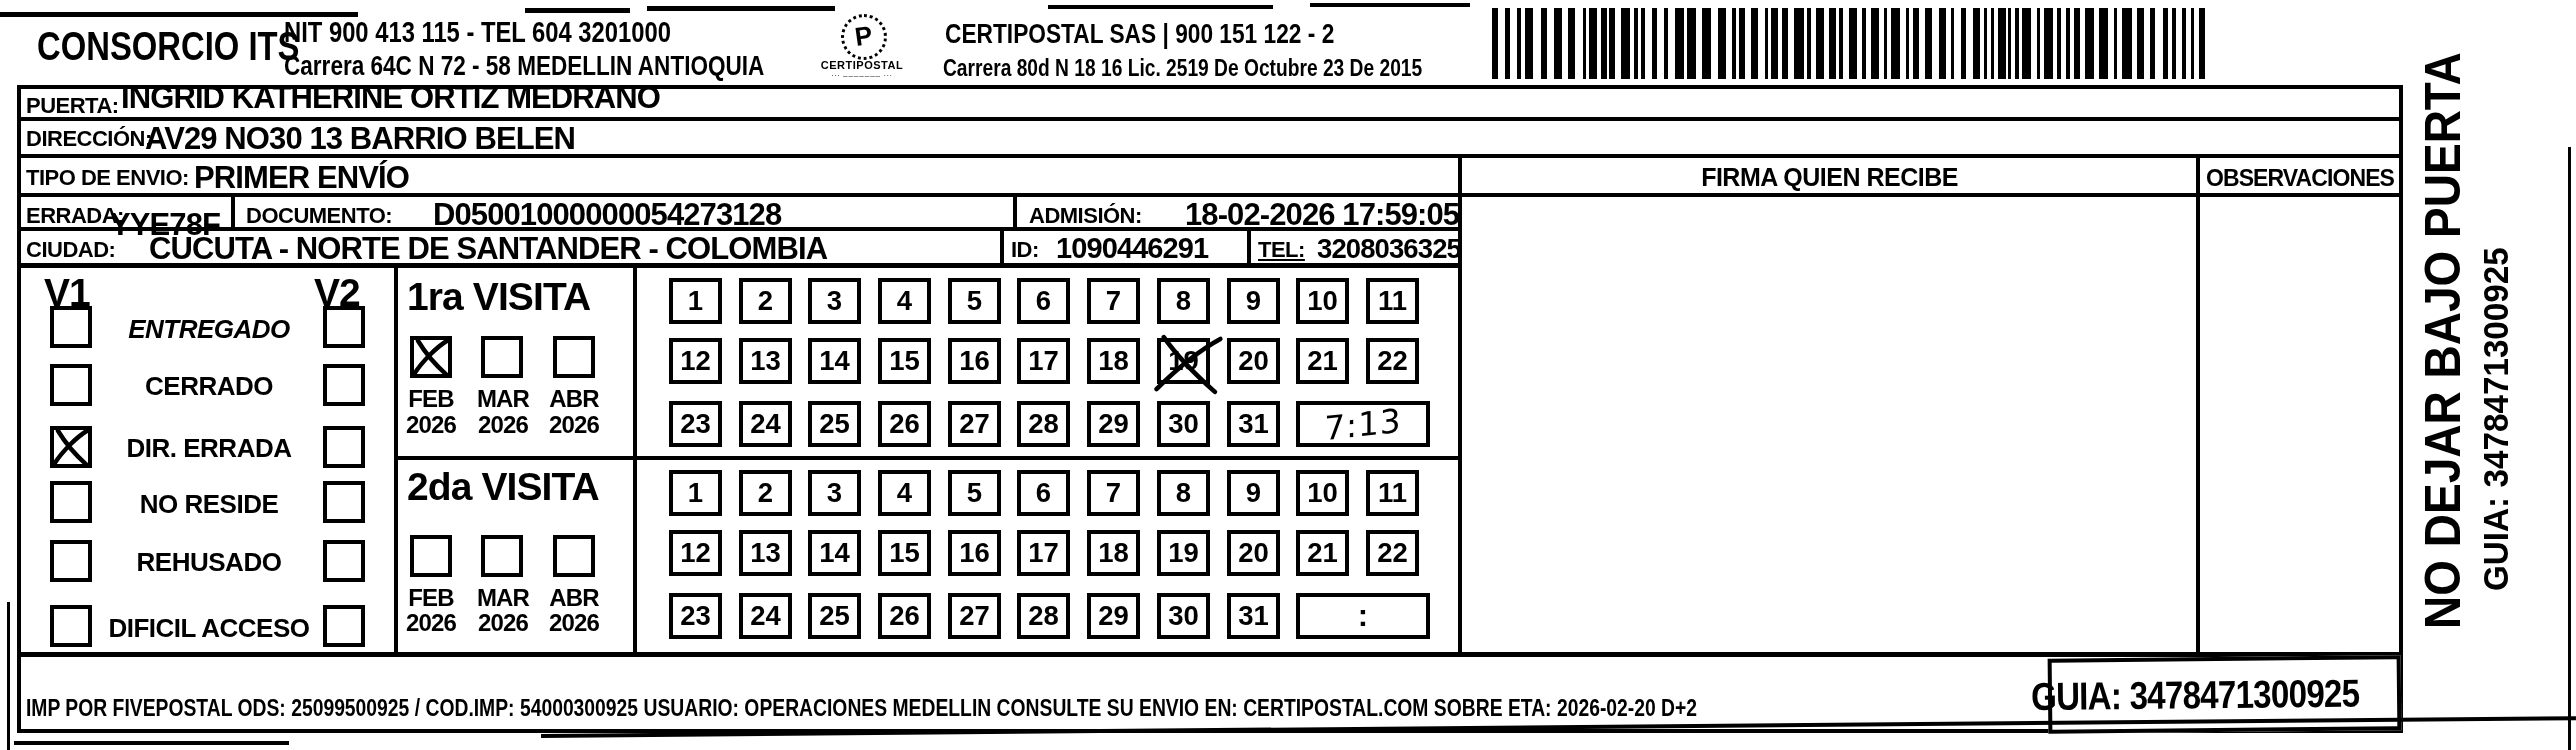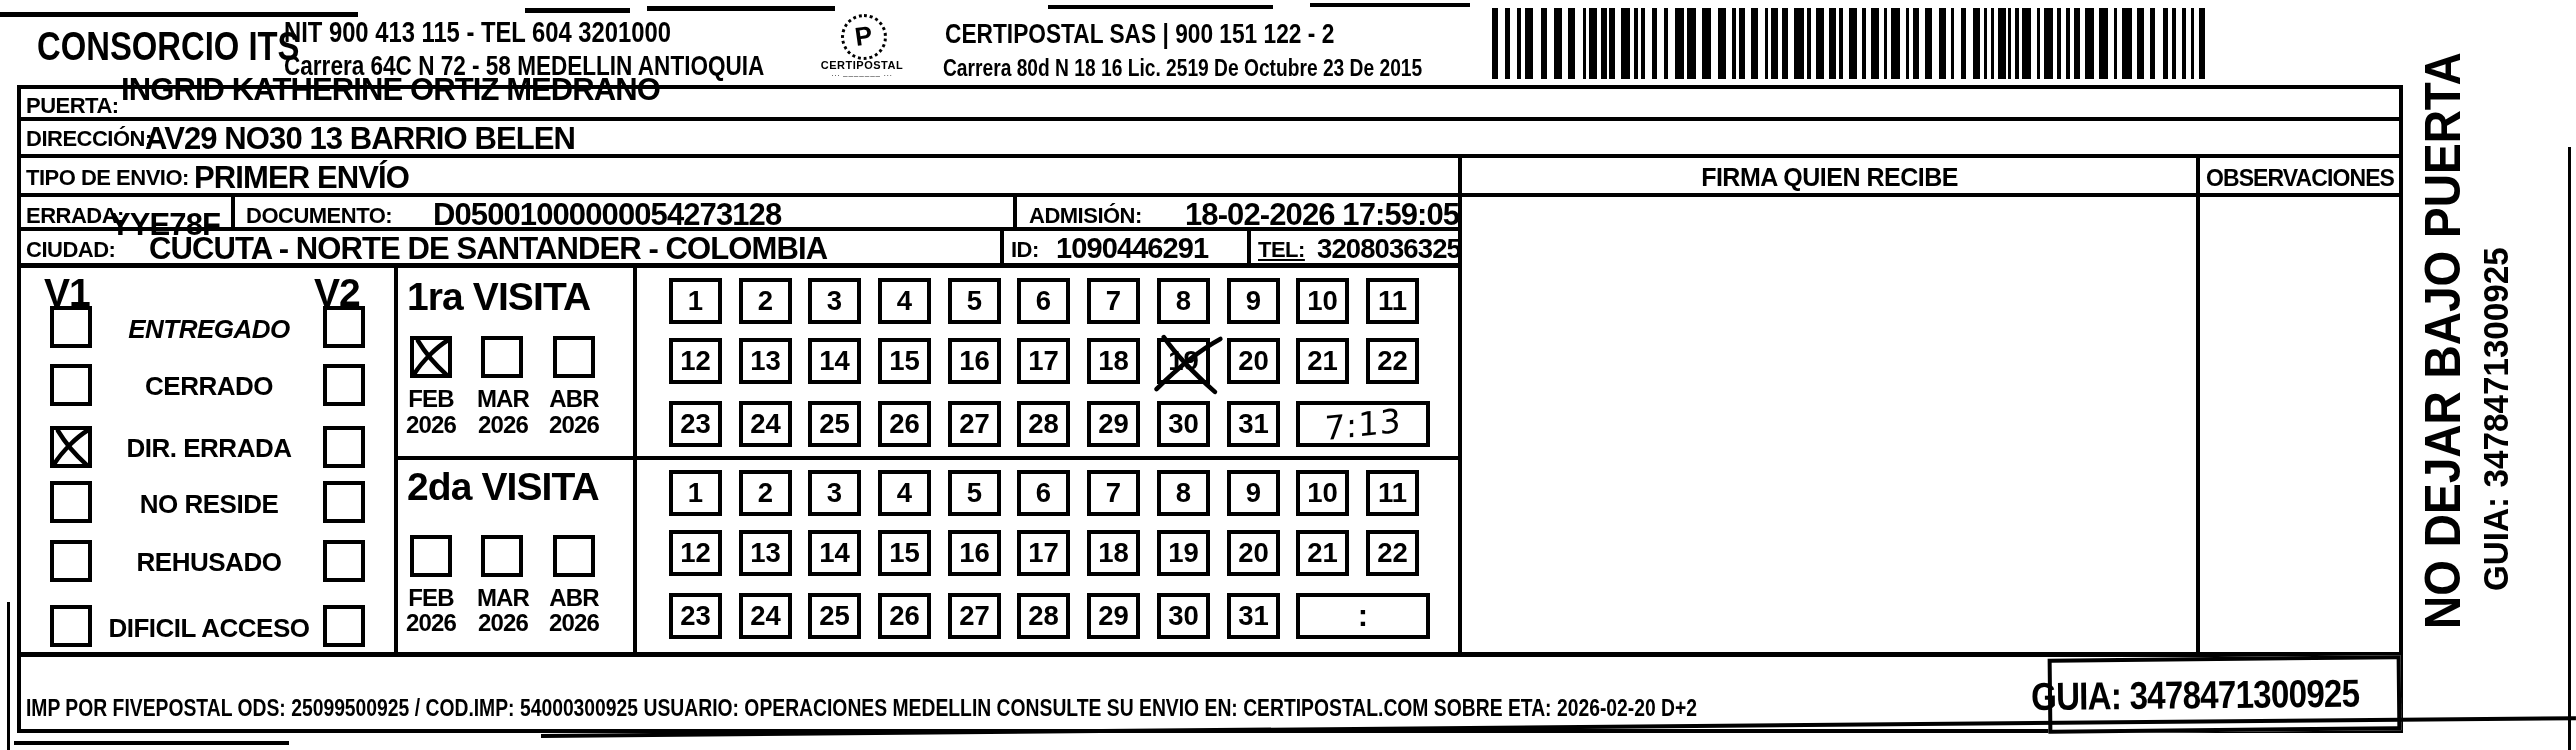--- a/index.html
+++ b/index.html
@@ -150,21 +150,21 @@
   <div class="ln" style="left:231px;top:193px;width:3.7px;height:38px;"></div>
   <div class="ln" style="left:1013px;top:193px;width:3.7px;height:38px;"></div>
   <div class="ln" style="left:1000px;top:227px;width:3.7px;height:39px;"></div>
   <div class="ln" style="left:1247px;top:227px;width:3.7px;height:39px;"></div>
   <div class="ln" style="left:394px;top:263px;width:3.7px;height:392px;"></div>
   <div class="ln" style="left:633px;top:263px;width:3.7px;height:392px;"></div>
   <div class="ln" style="left:1458px;top:154px;width:3.7px;height:502px;"></div>
   <div class="ln" style="left:2196px;top:154px;width:3.7px;height:502px;"></div>
 
   <span class="lbl" style="left:26px;top:93px;">PUERTA:</span>
-  <span class="val" style="left:121px;top:72px;">INGRID KATHERINE ORTIZ MEDRANO</span>
+  <span class="val" style="left:121px;top:80px;">INGRID KATHERINE ORTIZ MEDRANO</span>
 
   <span class="lbl" style="left:26px;top:126px;">DIRECCIÓN:</span>
   <span class="val" style="left:145px;top:121px;">AV29 NO30 13 BARRIO BELEN</span>
 
   <span class="lbl" style="left:26px;top:165px;">TIPO DE ENVIO:</span>
   <span class="val" style="left:194px;top:160px;">PRIMER ENVÍO</span>
 
   <div class="abs b" style="left:1462px;top:163px;width:735px;text-align:center;font-size:25px;letter-spacing:-0.5px;">FIRMA QUIEN RECIBE</div>
   <div class="abs b" style="left:2200px;top:165px;width:200px;text-align:center;font-size:23px;letter-spacing:-0.9px;">OBSERVACIONES</div>
   <div class="abs" style="left:1462px;top:197px;width:735px;height:455px;"></div>

